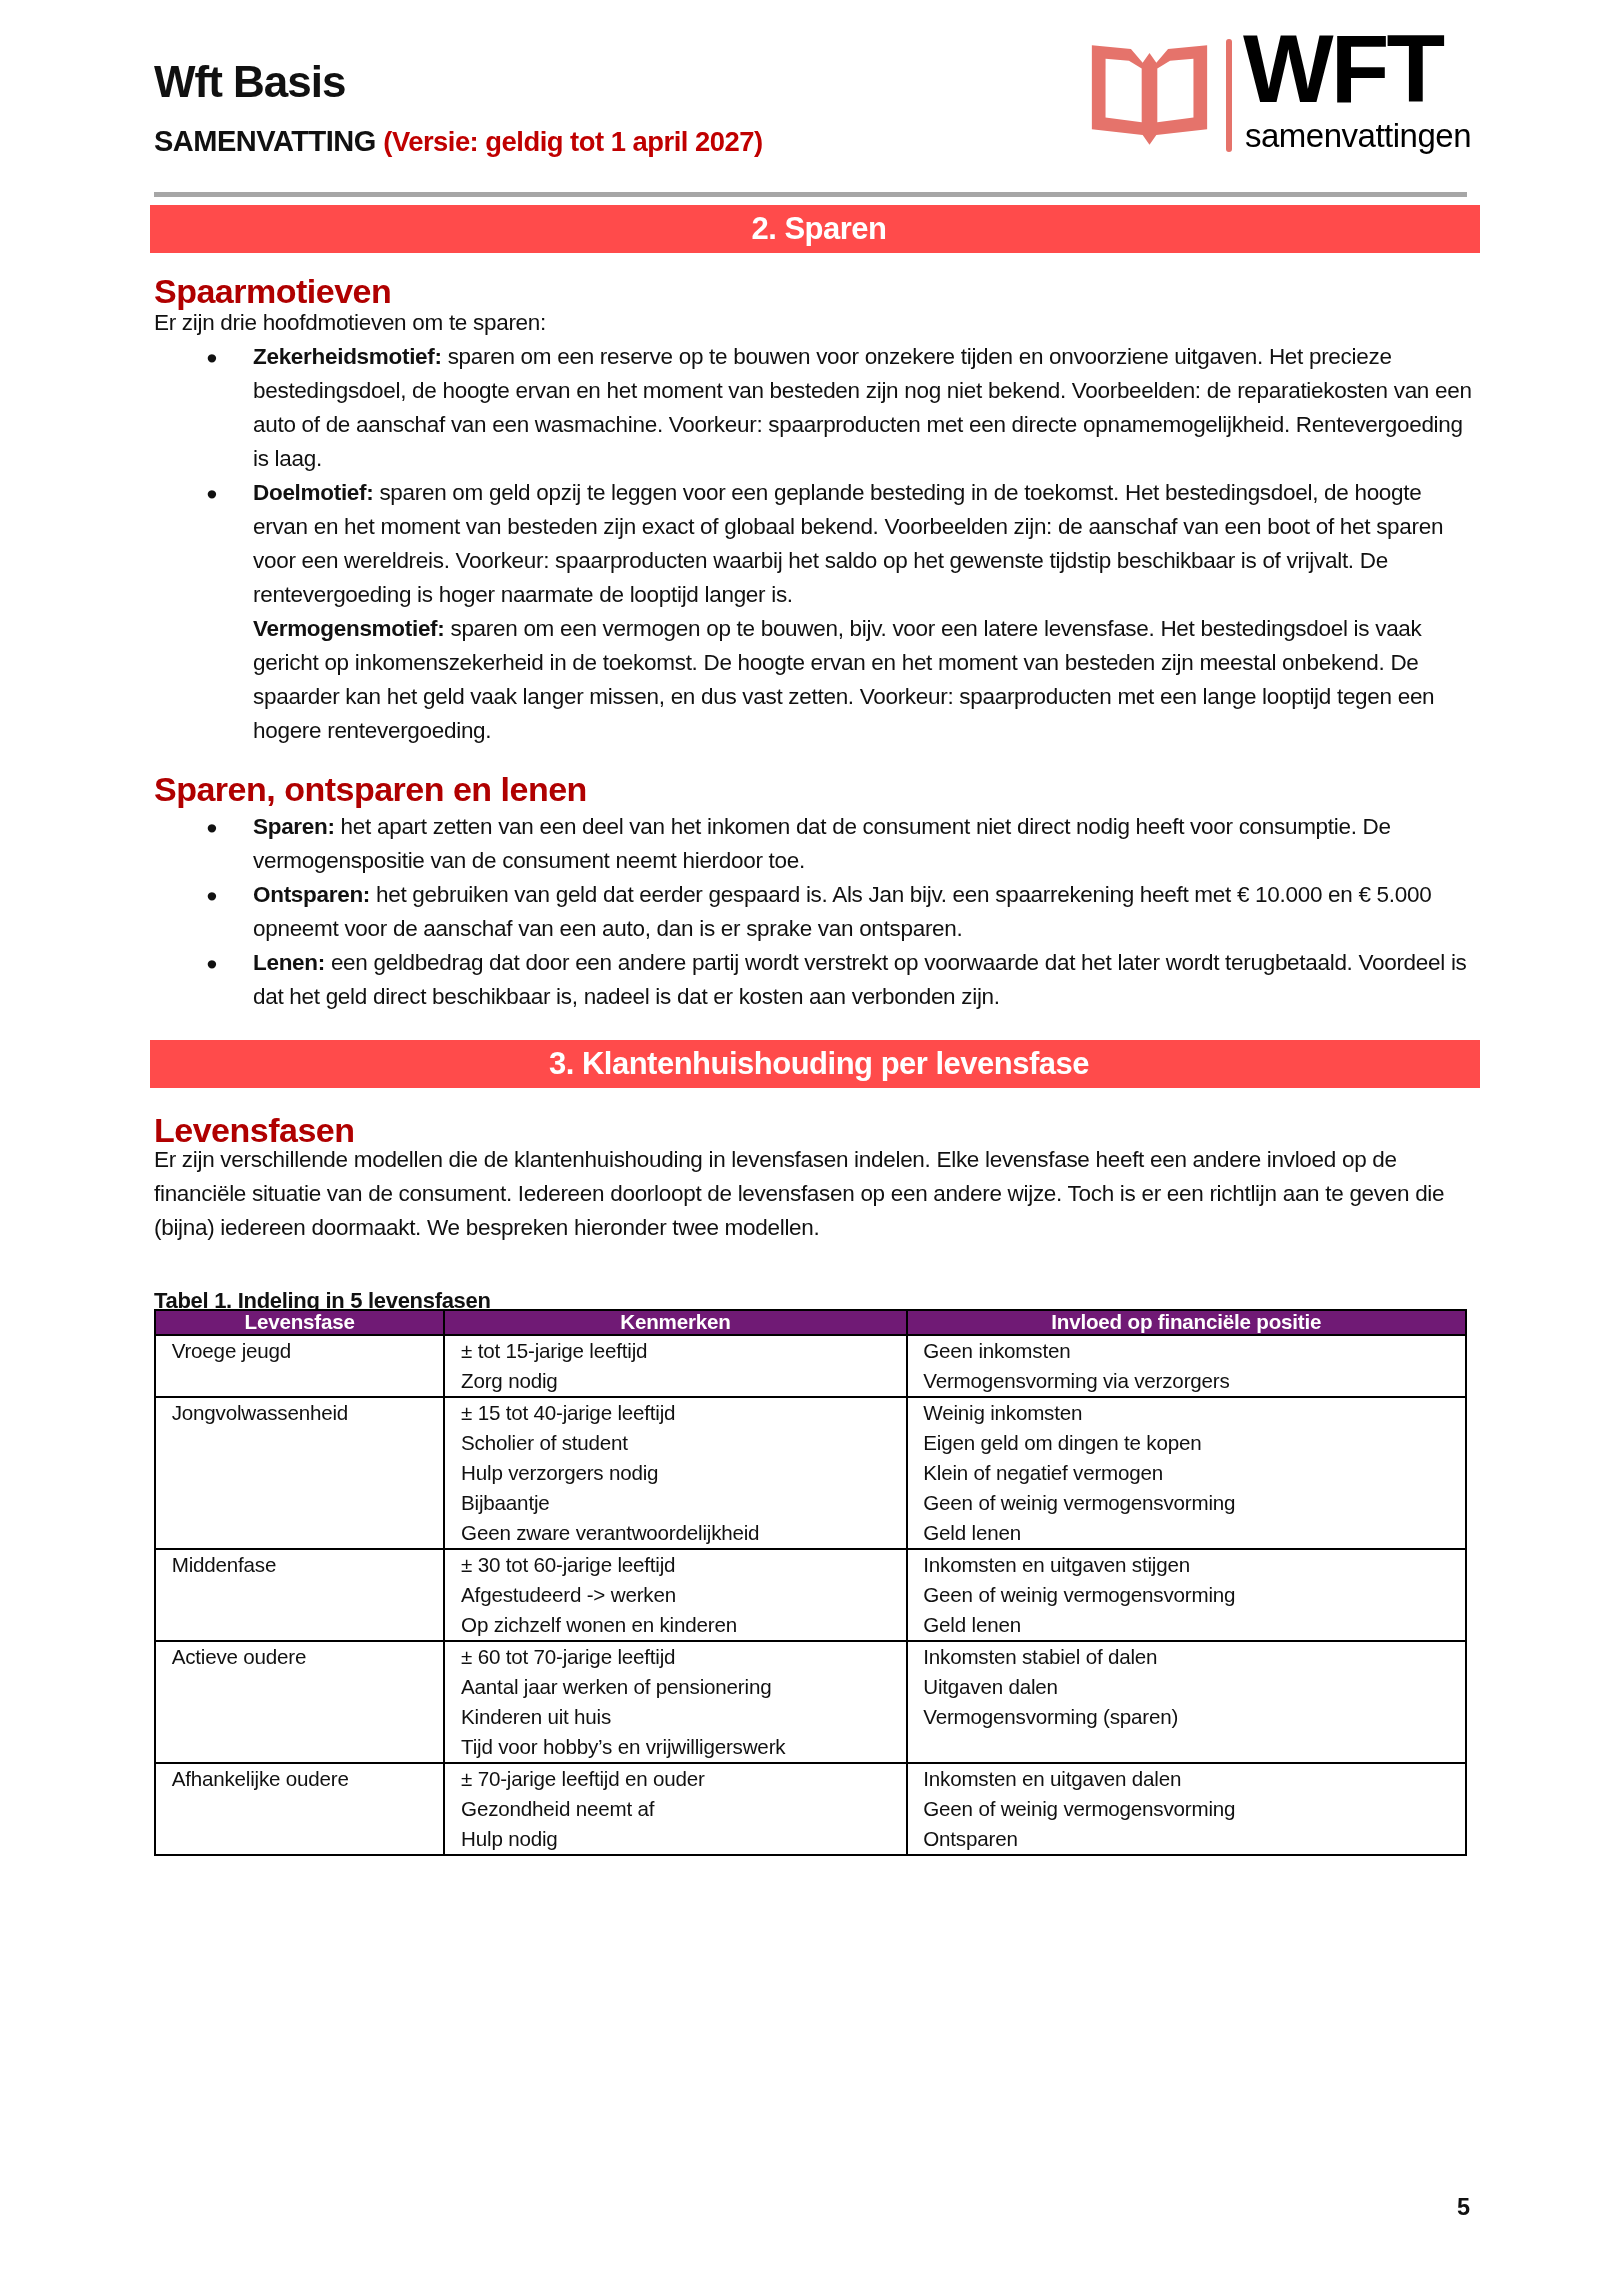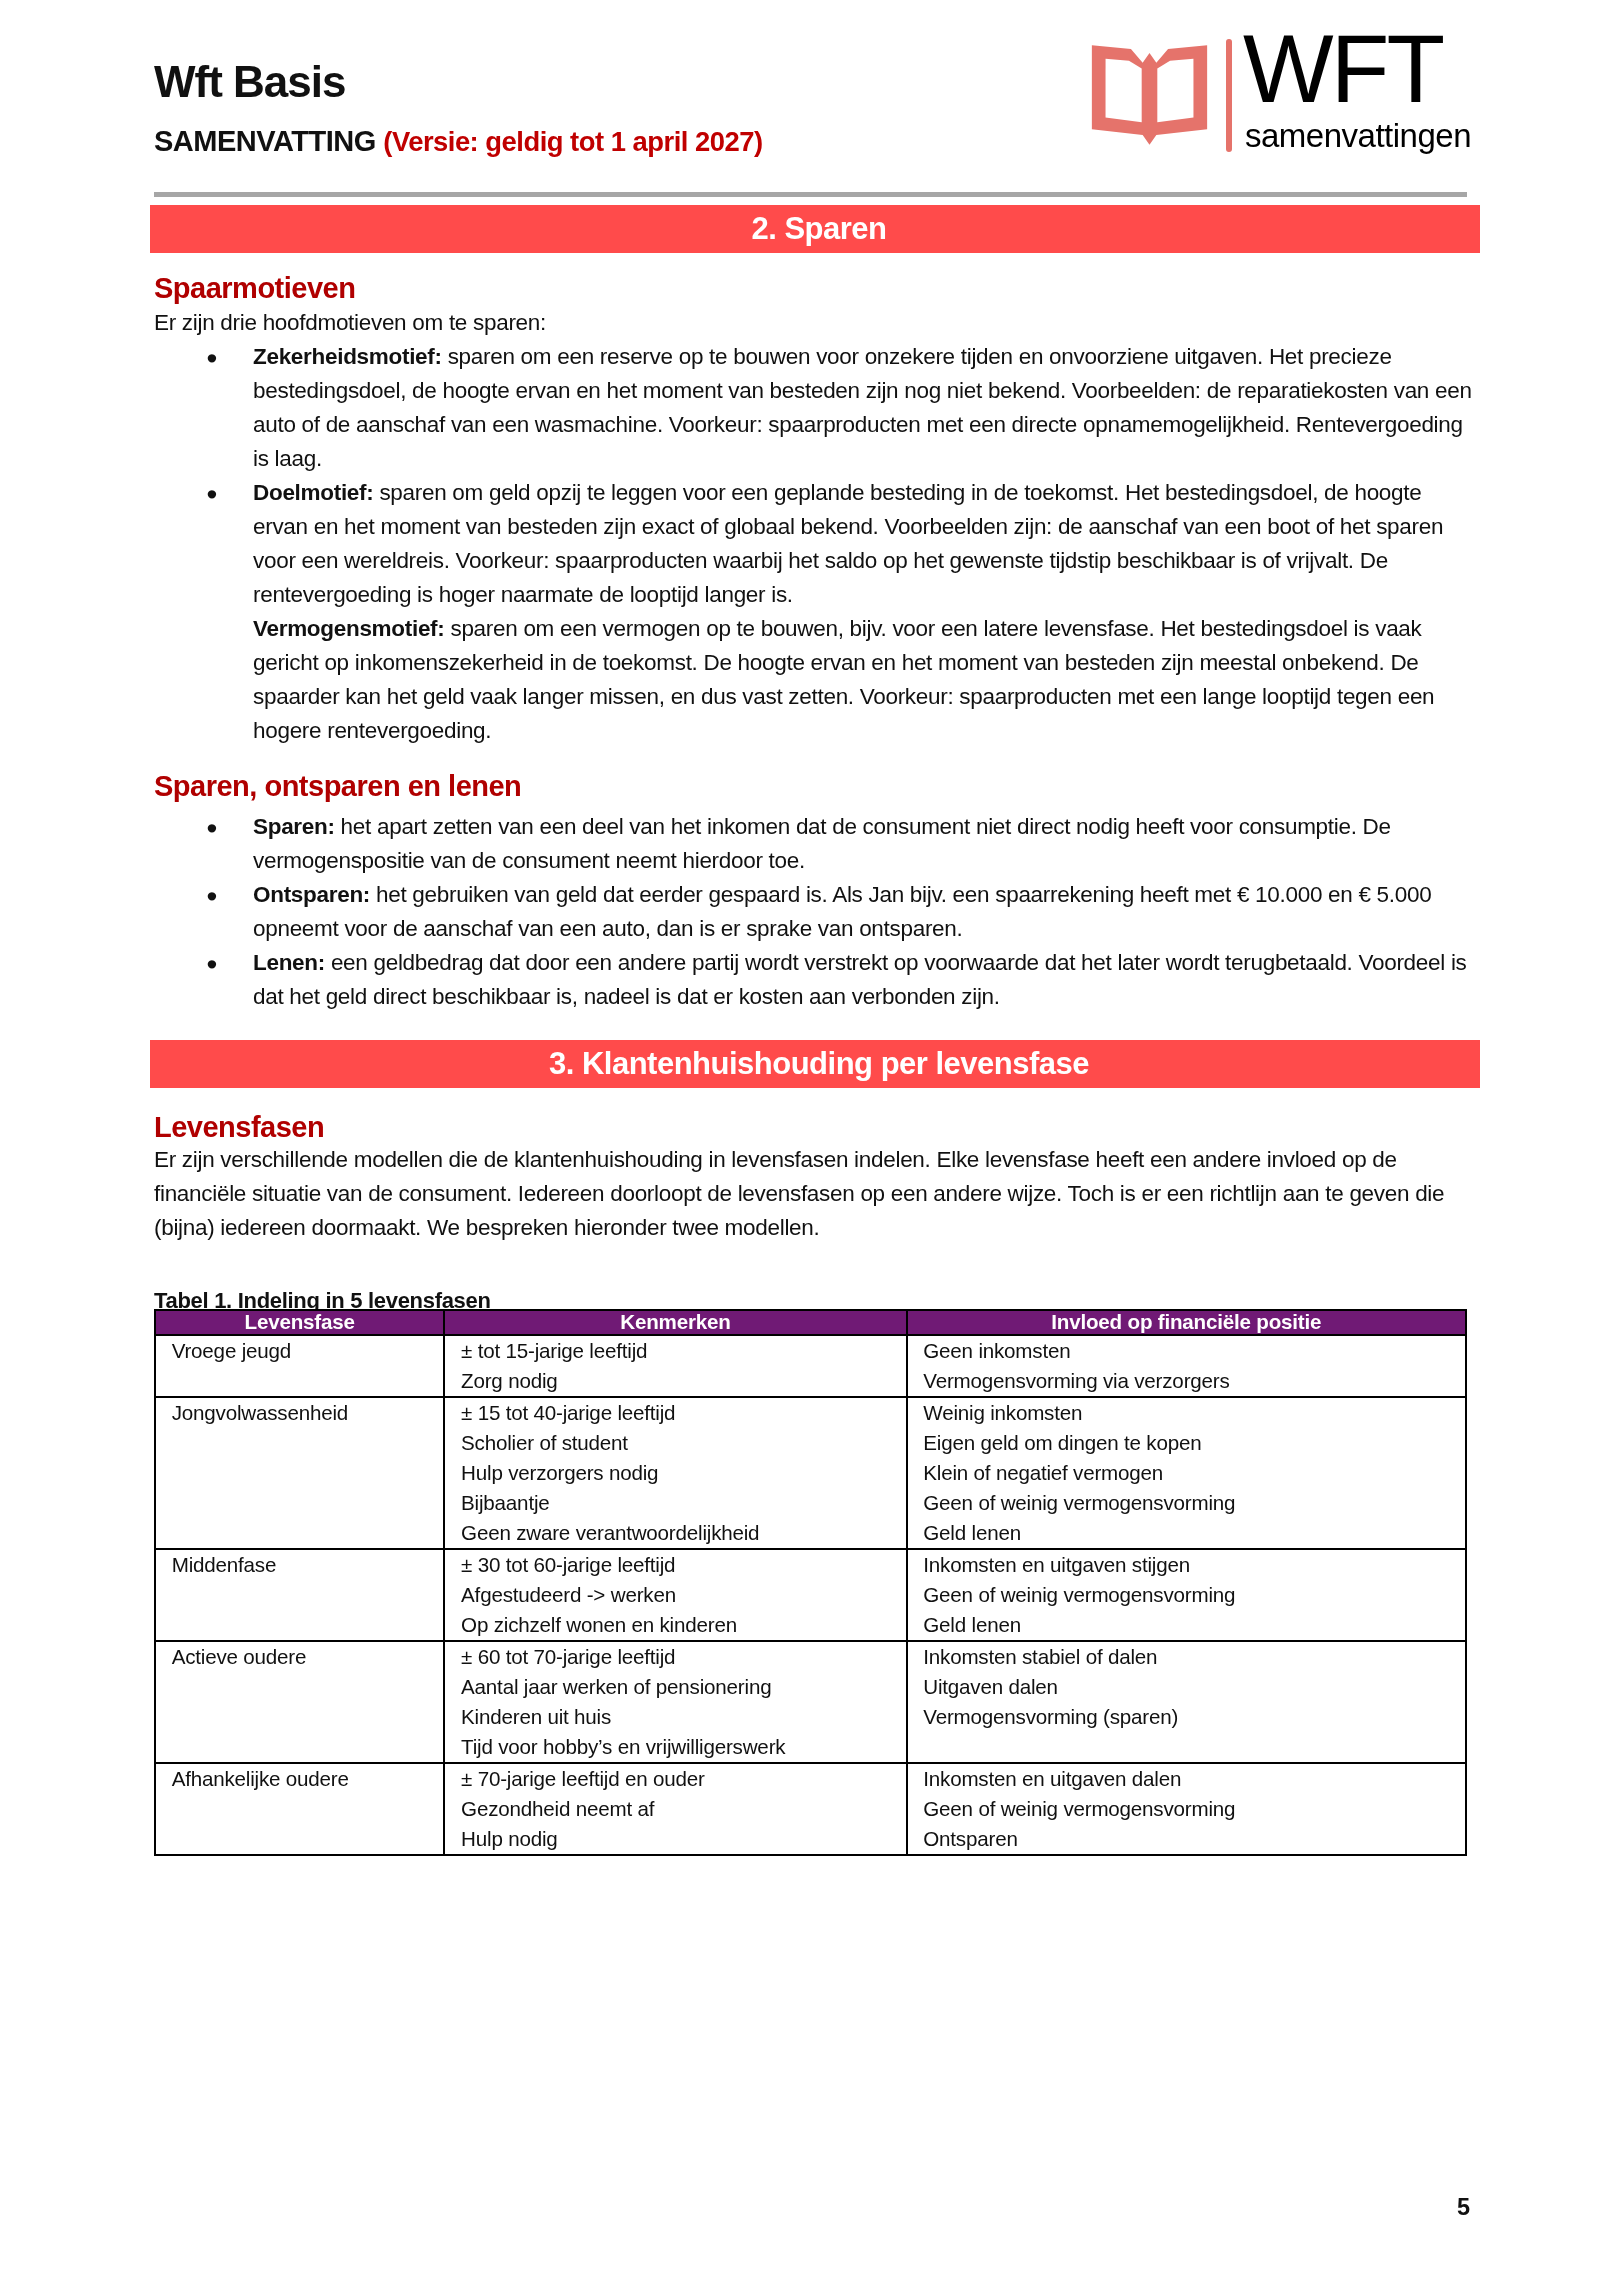--- a/index.html
+++ b/index.html
@@ -10,31 +10,31 @@
   
   .doc-title { position: absolute; left: 154px; top: 57px; font-size: 44px; font-weight: bold;
                letter-spacing: -1px; color: #111; }
   .doc-subtitle { position: absolute; left: 154px; top: 125px; font-size: 29px; font-weight: bold; color:#111;
                   letter-spacing: -0.5px; }
   .doc-subtitle .version { color: #c00000; font-size: 27.4px; }
 
   .logo { position: absolute; left: 1086px; top: 33px; width: 392px; height: 123px; }
   .logo .book { position: absolute; left: 0; top: 5.9px; width: 127px; height: 108px; }
   .logo .sep { position: absolute; left: 140px; top: 5.9px; width: 5.9px; height: 113px; background: #e5736b; border-radius: 2.9px; }
-  .logo .wft { position: absolute; left: 157px; top: -11.8px; font-size: 96px; font-weight: normal; color: #000;
+  .logo .wft { position: absolute; left: 157px; top: -11.8px; font-size: 96px; font-weight: bold; color: #000;
                letter-spacing: -2.9px; line-height: 1; }
   .logo .sub { position: absolute; left: 159px; top: 84px; font-size: 33px; color: #000; letter-spacing: -0.5px; }
 
   .rule { position: absolute; left: 154px; top: 192px; width: 1313px; height: 4.9px; background: #a6a6a6; }
 
   .section-bar { position: absolute; left: 150px; width: 1322px; height: 48px; background: #ff4b4b;
                  color: #fff; font-weight: bold; font-size: 31px; text-align: center; line-height: 48px;
                  letter-spacing: -0.5px; padding-left: 8px; }
 
-  .h2 { position: absolute; left: 154px; color: #b00000; font-weight: bold; font-size: 29px; letter-spacing: -0.5px; }
+  .h2 { position: absolute; left: 154px; color: #b00000; font-weight: bold; font-size: 34px; letter-spacing: -0.5px; }
   .para { position: absolute; left: 154px; width: 1318px; font-size: 22.5px; line-height: 34px; color: #111;
           letter-spacing: -0.3px; }
 
   .blist { position: absolute; left: 154px; width: 1318px; margin: 0; padding: 0; list-style: none;
            font-size: 22.5px; line-height: 34px; letter-spacing: -0.3px; }
   .blist li { position: relative; padding-left: 99px; }
   .blist li .bullet { position: absolute; left: 52px; top: 0; font-size: 19.6px; }
   .blist li b { font-weight: bold; margin-top: 46px; }
 
   .table-caption { position: absolute; left: 154px; top: 1272px; font-size: 22px; font-weight: bold; letter-spacing: -0.3px; margin-top: 16px; }

